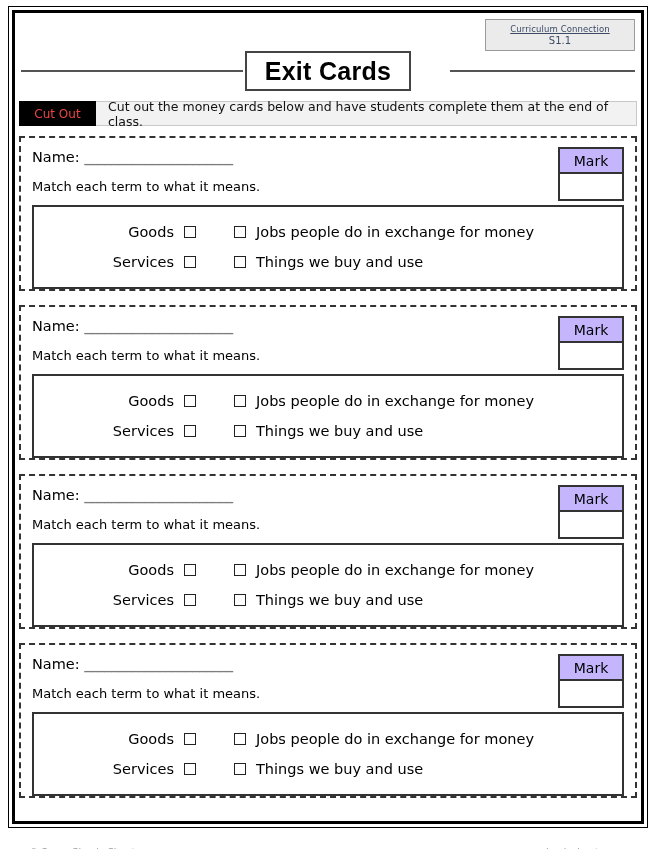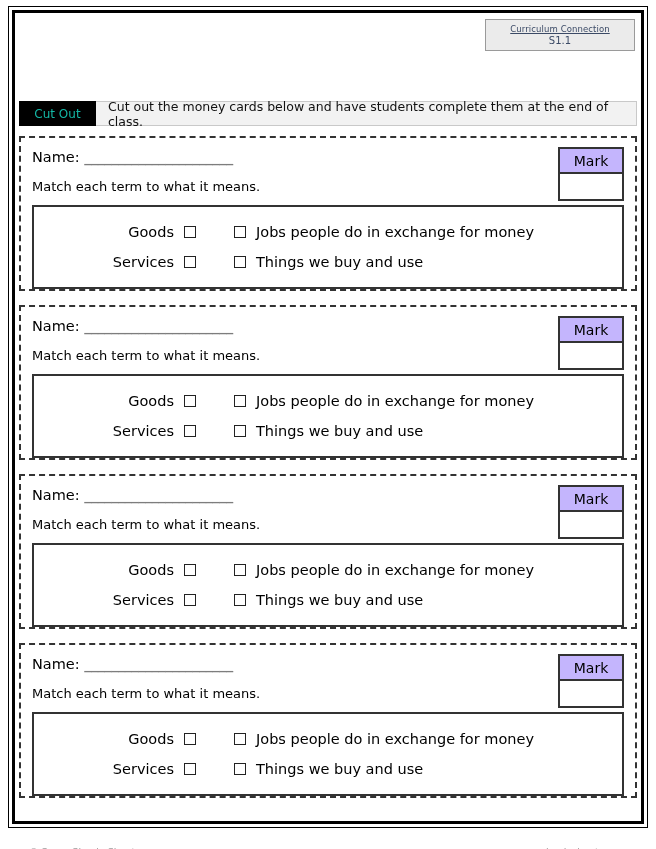--- a/index.html
+++ b/index.html
@@ -115,21 +115,21 @@
     left: 4px;
     top: 88px;
     width: 618px;
     height: 25px;
     display: flex;
     align-items: stretch;
   }
   .cutout-tag {
     width: 77px;
     background: #000;
-    color: #14b8a6;
+    color: #ef4444;
     font-size: 12px;
     display: flex;
     align-items: center;
     justify-content: center;
     box-sizing: border-box;
   }
   .cutout-text {
     flex: 1;
     background: #f2f2f2;
     border: 1px solid #c9c9c9;
@@ -272,20 +272,27 @@
 <div class="page-outer"></div>
 <div class="page-inner"></div>
 
 <div class="sheet">
 
   <div class="curriculum-badge">
     <div class="curriculum-title">Curriculum Connection</div>
     <div class="curriculum-code">S1.1</div>
   </div>
 
+  <div class="title-band">
+    <div class="title-rule left"></div>
+    <div class="title-rule right"></div>
+    <div class="title-box">
+      <span class="title-text">Exit Cards</span>
+    </div>
+  </div>
 
   <div class="cutout-bar">
     <div class="cutout-tag">Cut Out</div>
     <div class="cutout-text">Cut out the money cards below and have students complete them at the end of class.</div>
   </div>
 
   <div class="cards" id="cards-container">
       <div class="exit-card">
         <div class="card-head">
           <div class="name-row"><span>Name:</span> <span class="name-blank">______________________</span></div>

